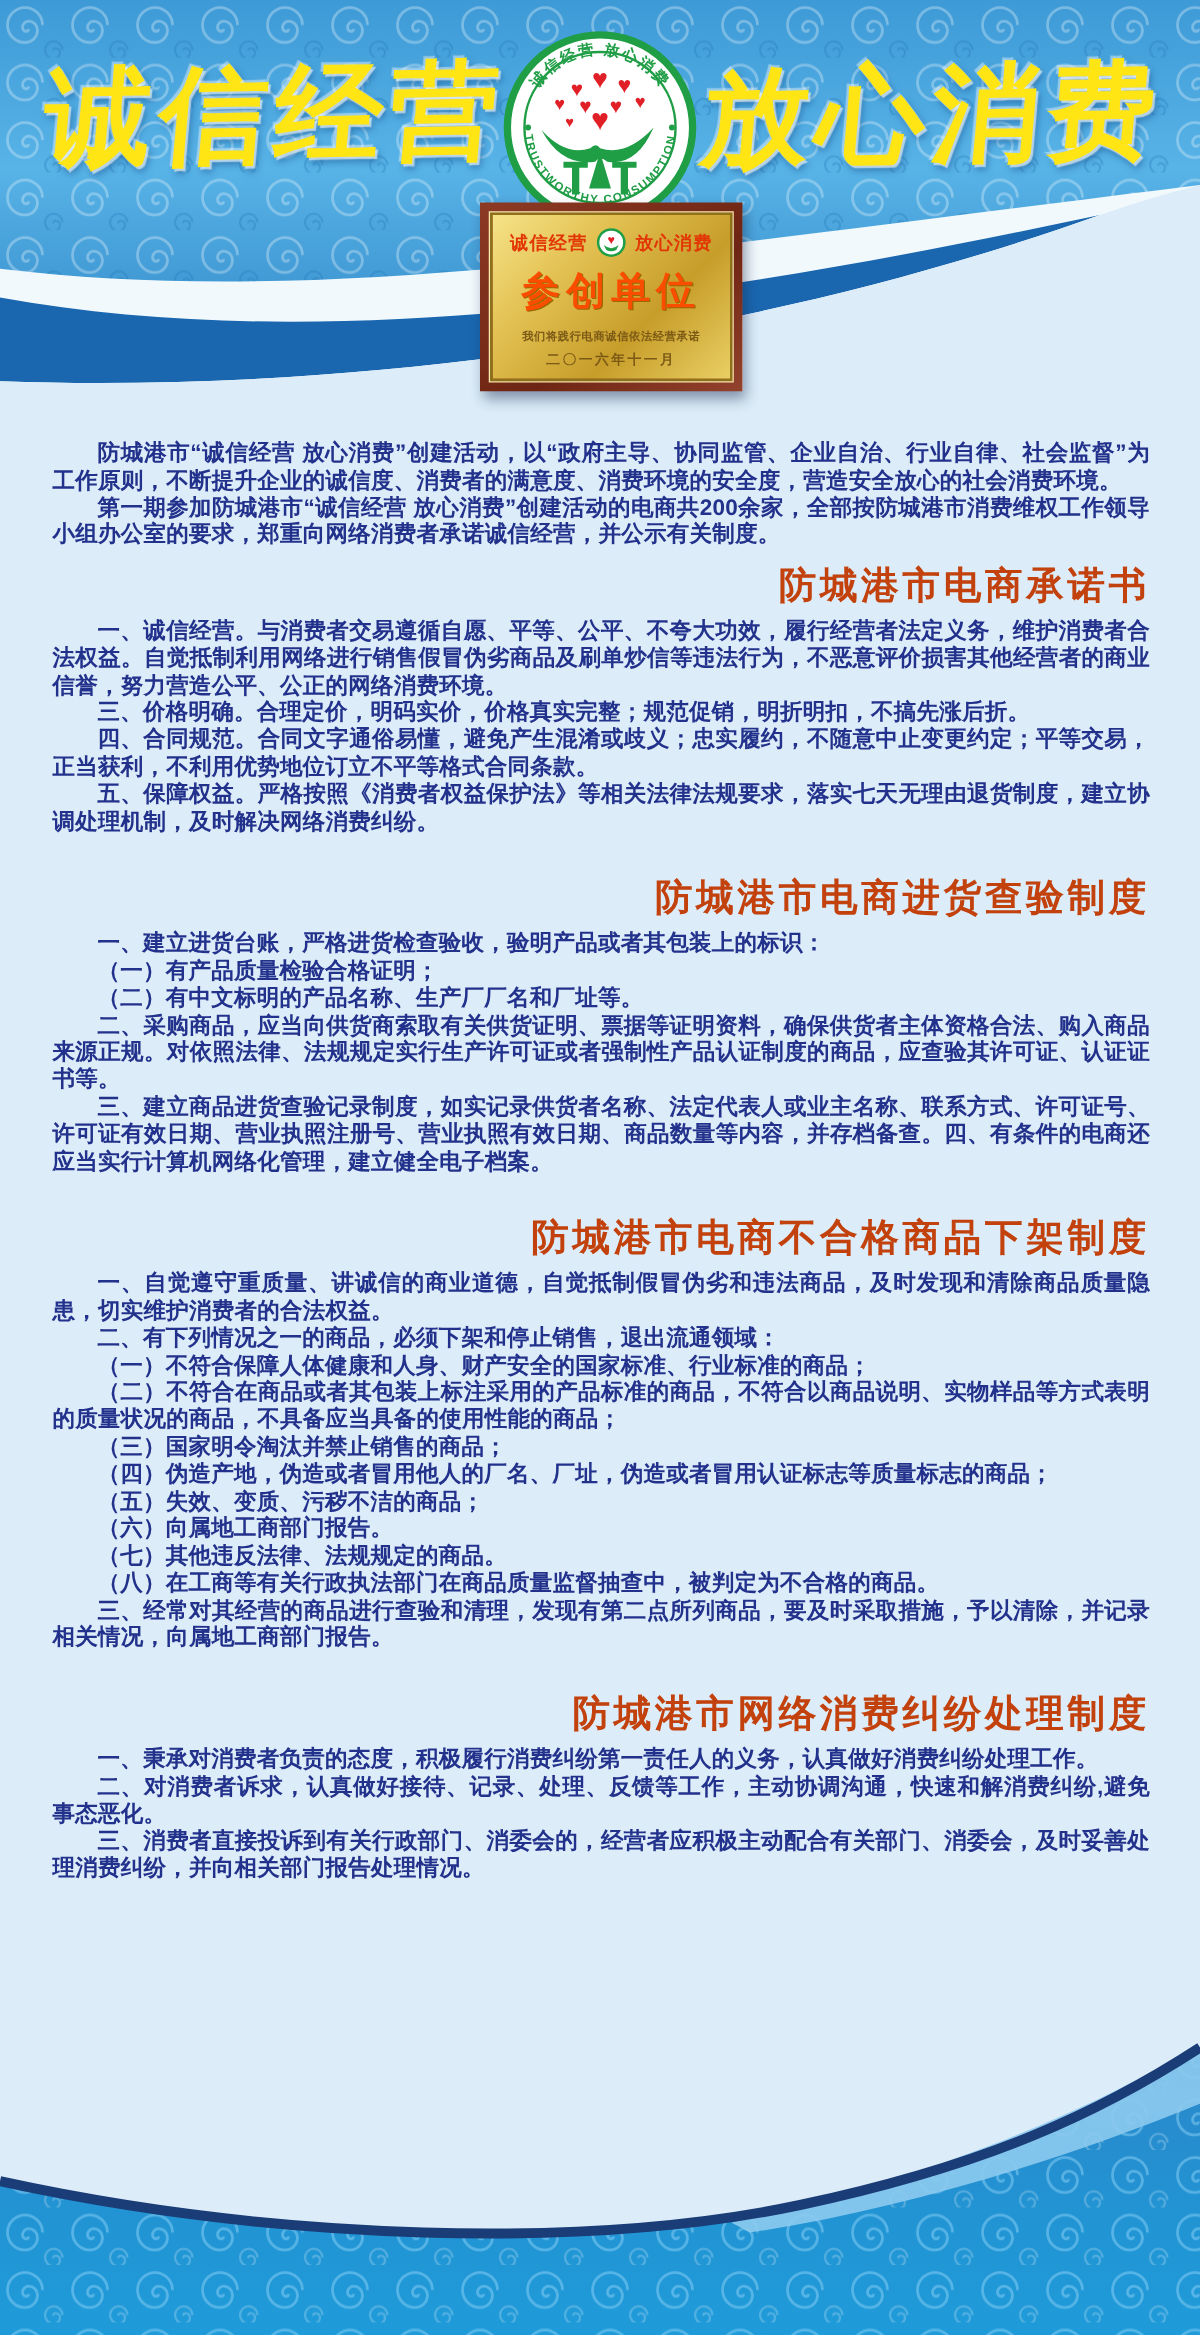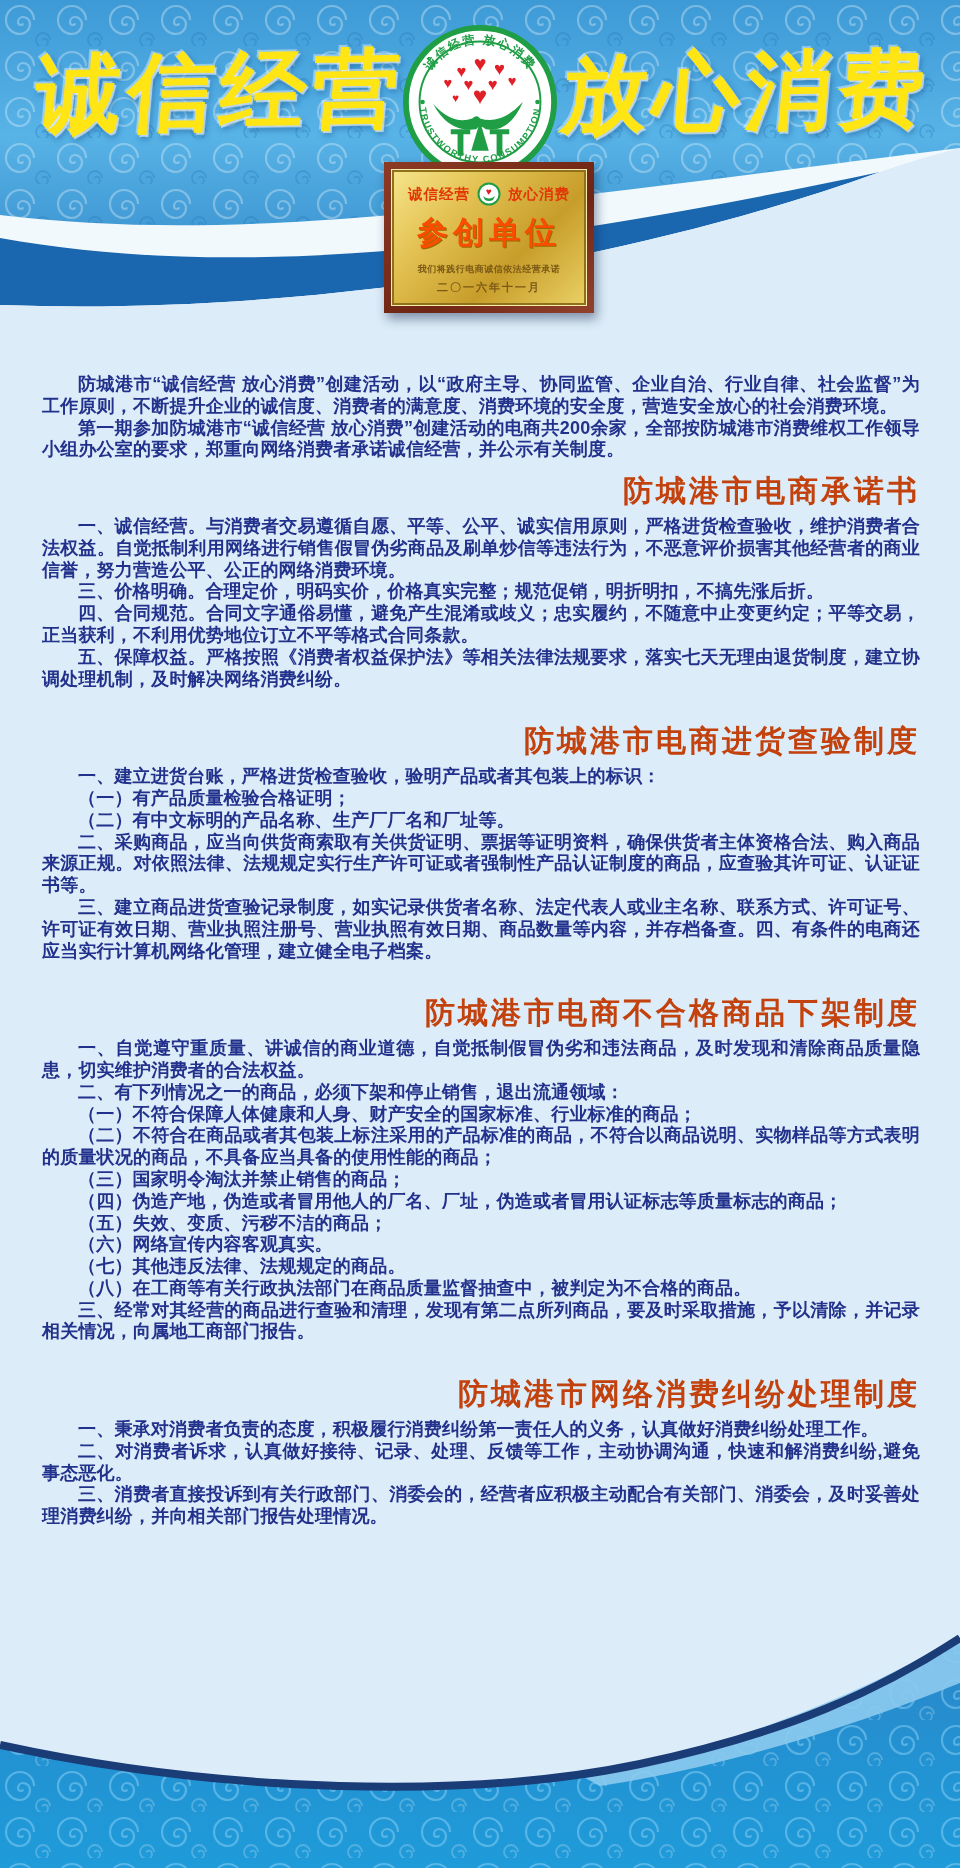--- a/index.html
+++ b/index.html
@@ -38,21 +38,21 @@
   .plaque-row1{display:flex;align-items:center;gap:7px;}
   .plaque-side{color:#e23705;font-weight:800;font-size:14.5px;letter-spacing:1px;}
   .plaque-main{
     color:#fb4d00;font-weight:800;font-size:31px;letter-spacing:5px;margin-top:2px;
     text-shadow:1px 1px 0 #9a6a00;
   }
   .plaque-org{color:#7c5a16;font-weight:700;font-size:9px;letter-spacing:.5px;margin-top:5px;}
   .plaque-date{color:#7c5a16;font-weight:700;font-size:11px;letter-spacing:2px;}
 
   .content{
-    position:absolute;left:42px;right:40px;top:374px;z-index:3;
+    position:absolute;left:42px;right:40px;top:352px;z-index:3;
     color:#22318b;font-weight:700;font-size:18px;line-height:21.8px;
     text-align:justify;letter-spacing:.2px;
   }
   .para{margin:0;text-indent:2em;}
   .sec-title{
     font-size:30px;font-weight:700;color:#c2410c;text-align:right;
     letter-spacing:3px;margin:40px 0 14px;
   }
   .sec-title.first{margin-top:19px;}
 </style>
@@ -140,21 +140,21 @@
   </div>
 
   <div class="content">
     <div>
         <p class="para">防城港市“诚信经营 放心消费”创建活动，以“政府主导、协同监管、企业自治、行业自律、社会监督”为工作原则，不断提升企业的诚信度、消费者的满意度、消费环境的安全度，营造安全放心的社会消费环境。</p>
         <p class="para">第一期参加防城港市“诚信经营 放心消费”创建活动的电商共200余家，全部按防城港市消费维权工作领导小组办公室的要求，郑重向网络消费者承诺诚信经营，并公示有关制度。</p>
       </div>
 
     <h2 class="sec-title first">防城港市电商承诺书</h2>
     <div>
-        <p class="para">一、诚信经营。与消费者交易遵循自愿、平等、公平、诚实信用原则，严格进货检查验收，维护消费者合法权益。自觉抵制利用网络进行销售假冒伪劣商品及刷单炒信等违法行为，不恶意评价损害其他经营者的商业信誉，努力营造公平、公正的网络消费环境。</p>
+        <p class="para">一、诚信经营。与消费者交易遵循自愿、平等、公平、不夸大功效，履行经营者法定义务，维护消费者合法权益。自觉抵制利用网络进行销售假冒伪劣商品及刷单炒信等违法行为，不恶意评价损害其他经营者的商业信誉，努力营造公平、公正的网络消费环境。</p>
         <p class="para">三、价格明确。合理定价，明码实价，价格真实完整；规范促销，明折明扣，不搞先涨后折。</p>
         <p class="para">四、合同规范。合同文字通俗易懂，避免产生混淆或歧义；忠实履约，不随意中止变更约定；平等交易，正当获利，不利用优势地位订立不平等格式合同条款。</p>
         <p class="para">五、保障权益。严格按照《消费者权益保护法》等相关法律法规要求，落实七天无理由退货制度，建立协调处理机制，及时解决网络消费纠纷。</p>
       </div>
 
     <h2 class="sec-title">防城港市电商进货查验制度</h2>
     <div>
         <p class="para">一、建立进货台账，严格进货检查验收，验明产品或者其包装上的标识：</p>
         <p class="para">（一）有产品质量检验合格证明；</p>
         <p class="para">（二）有中文标明的产品名称、生产厂厂名和厂址等。</p>
@@ -164,21 +164,21 @@
 
     <h2 class="sec-title">防城港市电商不合格商品下架制度</h2>
     <div>
         <p class="para">一、自觉遵守重质量、讲诚信的商业道德，自觉抵制假冒伪劣和违法商品，及时发现和清除商品质量隐患，切实维护消费者的合法权益。</p>
         <p class="para">二、有下列情况之一的商品，必须下架和停止销售，退出流通领域：</p>
         <p class="para">（一）不符合保障人体健康和人身、财产安全的国家标准、行业标准的商品；</p>
         <p class="para">（二）不符合在商品或者其包装上标注采用的产品标准的商品，不符合以商品说明、实物样品等方式表明的质量状况的商品，不具备应当具备的使用性能的商品；</p>
         <p class="para">（三）国家明令淘汰并禁止销售的商品；</p>
         <p class="para">（四）伪造产地，伪造或者冒用他人的厂名、厂址，伪造或者冒用认证标志等质量标志的商品；</p>
         <p class="para">（五）失效、变质、污秽不洁的商品；</p>
-        <p class="para">（六）网络宣传内容客观真实。</p>
+        <p class="para">（六）向属地工商部门报告。</p>
         <p class="para">（七）其他违反法律、法规规定的商品。</p>
         <p class="para">（八）在工商等有关行政执法部门在商品质量监督抽查中，被判定为不合格的商品。</p>
         <p class="para">三、经常对其经营的商品进行查验和清理，发现有第二点所列商品，要及时采取措施，予以清除，并记录相关情况，向属地工商部门报告。</p>
       </div>
 
     <h2 class="sec-title">防城港市网络消费纠纷处理制度</h2>
     <div>
         <p class="para">一、秉承对消费者负责的态度，积极履行消费纠纷第一责任人的义务，认真做好消费纠纷处理工作。</p>
         <p class="para">二、对消费者诉求，认真做好接待、记录、处理、反馈等工作，主动协调沟通，快速和解消费纠纷,避免事态恶化。</p>
         <p class="para">三、消费者直接投诉到有关行政部门、消委会的，经营者应积极主动配合有关部门、消委会，及时妥善处理消费纠纷，并向相关部门报告处理情况。</p>

